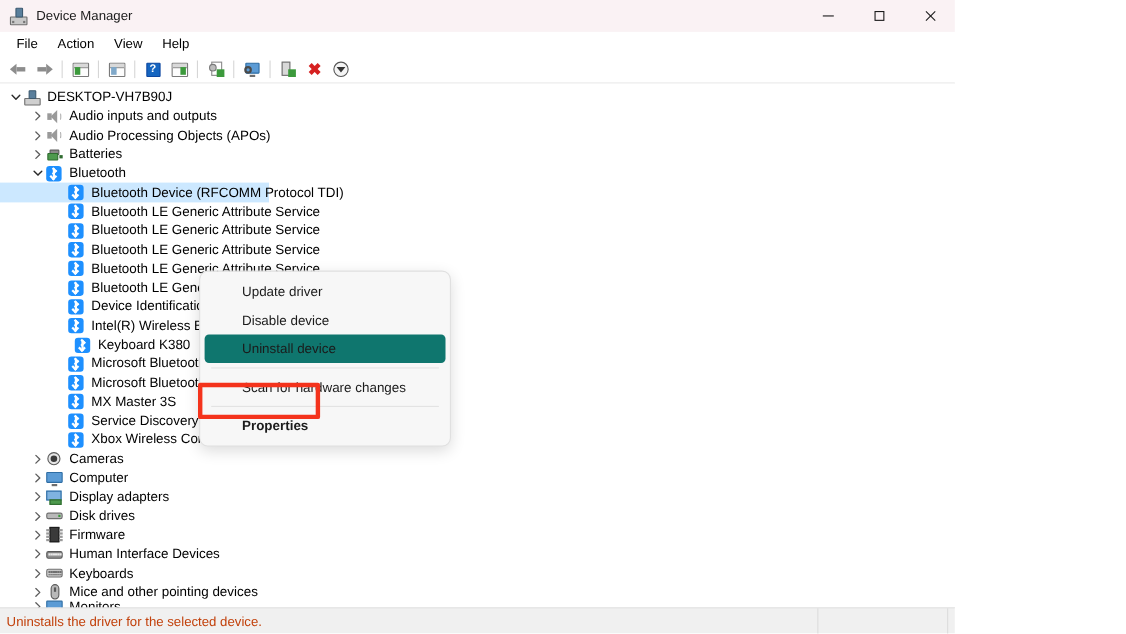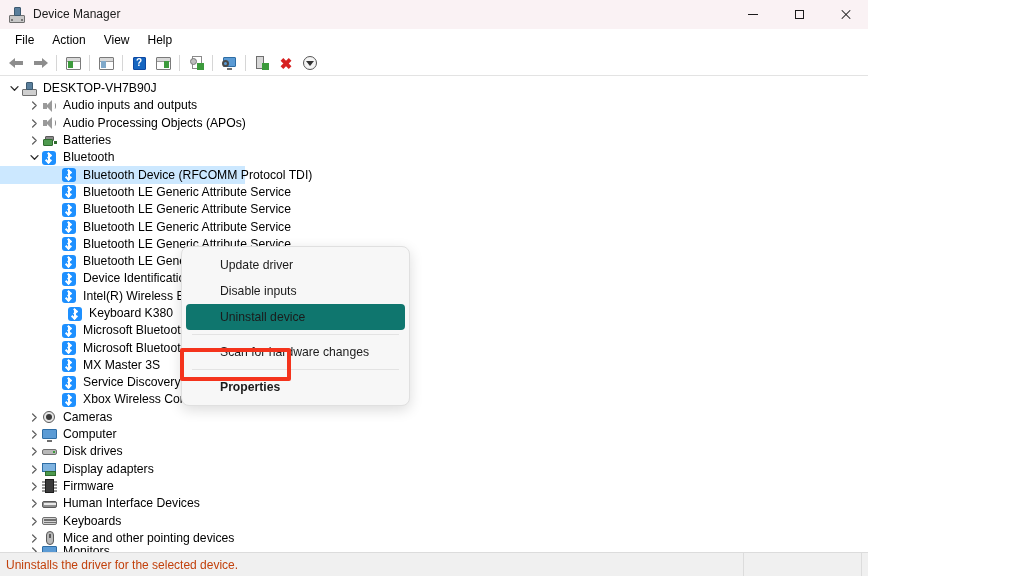--- a/index.html
+++ b/index.html
@@ -831,40 +831,40 @@
           </div>
           <span class="lbl">Computer</span>
         </div>
         <div class="row" style="padding-left: 26px;">
           <div class="chev">
             <svg width="9" height="9" viewBox="0 0 9 9">
               <path d="M2.6 1 L6.2 4.5 L2.6 8" fill="none" stroke="#5d5d5d" stroke-width="1.2" stroke-linecap="round" stroke-linejoin="round"></path>
             </svg>
           </div>
           <div class="ic">
+            <div class="ic-dadapt">
+              <div class="scr"></div>
+              <div class="card"></div>
+            </div>
+          </div>
+          <span class="lbl">Display adapters</span>
+        </div>
+        <div class="row" style="padding-left: 26px;">
+          <div class="chev">
+            <svg width="9" height="9" viewBox="0 0 9 9">
+              <path d="M2.6 1 L6.2 4.5 L2.6 8" fill="none" stroke="#5d5d5d" stroke-width="1.2" stroke-linecap="round" stroke-linejoin="round"></path>
+            </svg>
+          </div>
+          <div class="ic">
             <div class="ic-disk">
               <div class="d"></div>
               <div class="led"></div>
             </div>
           </div>
           <span class="lbl">Disk drives</span>
-        </div>
-        <div class="row" style="padding-left: 26px;">
-          <div class="chev">
-            <svg width="9" height="9" viewBox="0 0 9 9">
-              <path d="M2.6 1 L6.2 4.5 L2.6 8" fill="none" stroke="#5d5d5d" stroke-width="1.2" stroke-linecap="round" stroke-linejoin="round"></path>
-            </svg>
-          </div>
-          <div class="ic">
-            <div class="ic-dadapt">
-              <div class="scr"></div>
-              <div class="card"></div>
-            </div>
-          </div>
-          <span class="lbl">Display adapters</span>
         </div>
         <div class="row" style="padding-left: 26px;">
           <div class="chev">
             <svg width="9" height="9" viewBox="0 0 9 9">
               <path d="M2.6 1 L6.2 4.5 L2.6 8" fill="none" stroke="#5d5d5d" stroke-width="1.2" stroke-linecap="round" stroke-linejoin="round"></path>
             </svg>
           </div>
           <div class="ic">
             <div class="ic-fw">
               <div class="chip"></div>
@@ -951,21 +951,21 @@
           </div>
           <span class="lbl">Monitors</span>
         </div>
       </div>
 
     <div class="ctxmenu" id="ctxmenu">
         <div class="ctx-item">
           <span>Update driver</span>
         </div>
         <div class="ctx-item">
-          <span>Disable inputs</span>
+          <span>Disable device</span>
         </div>
         <div class="ctx-item hover">
           <span>Uninstall device</span>
         </div>
         <div class="ctx-sep"></div>
         <div class="ctx-item">
           <span>Scan for hardware changes</span>
         </div>
         <div class="ctx-sep"></div>
         <div class="ctx-item bold">

